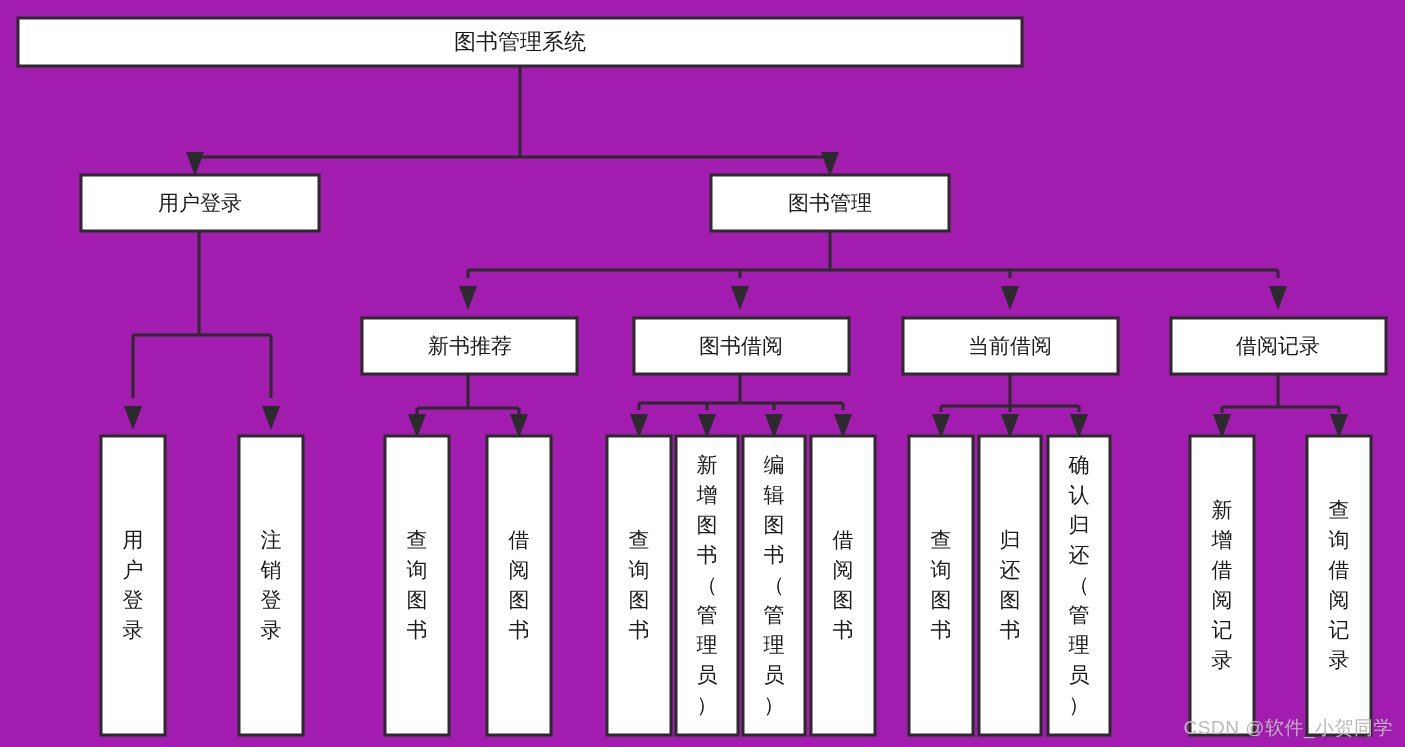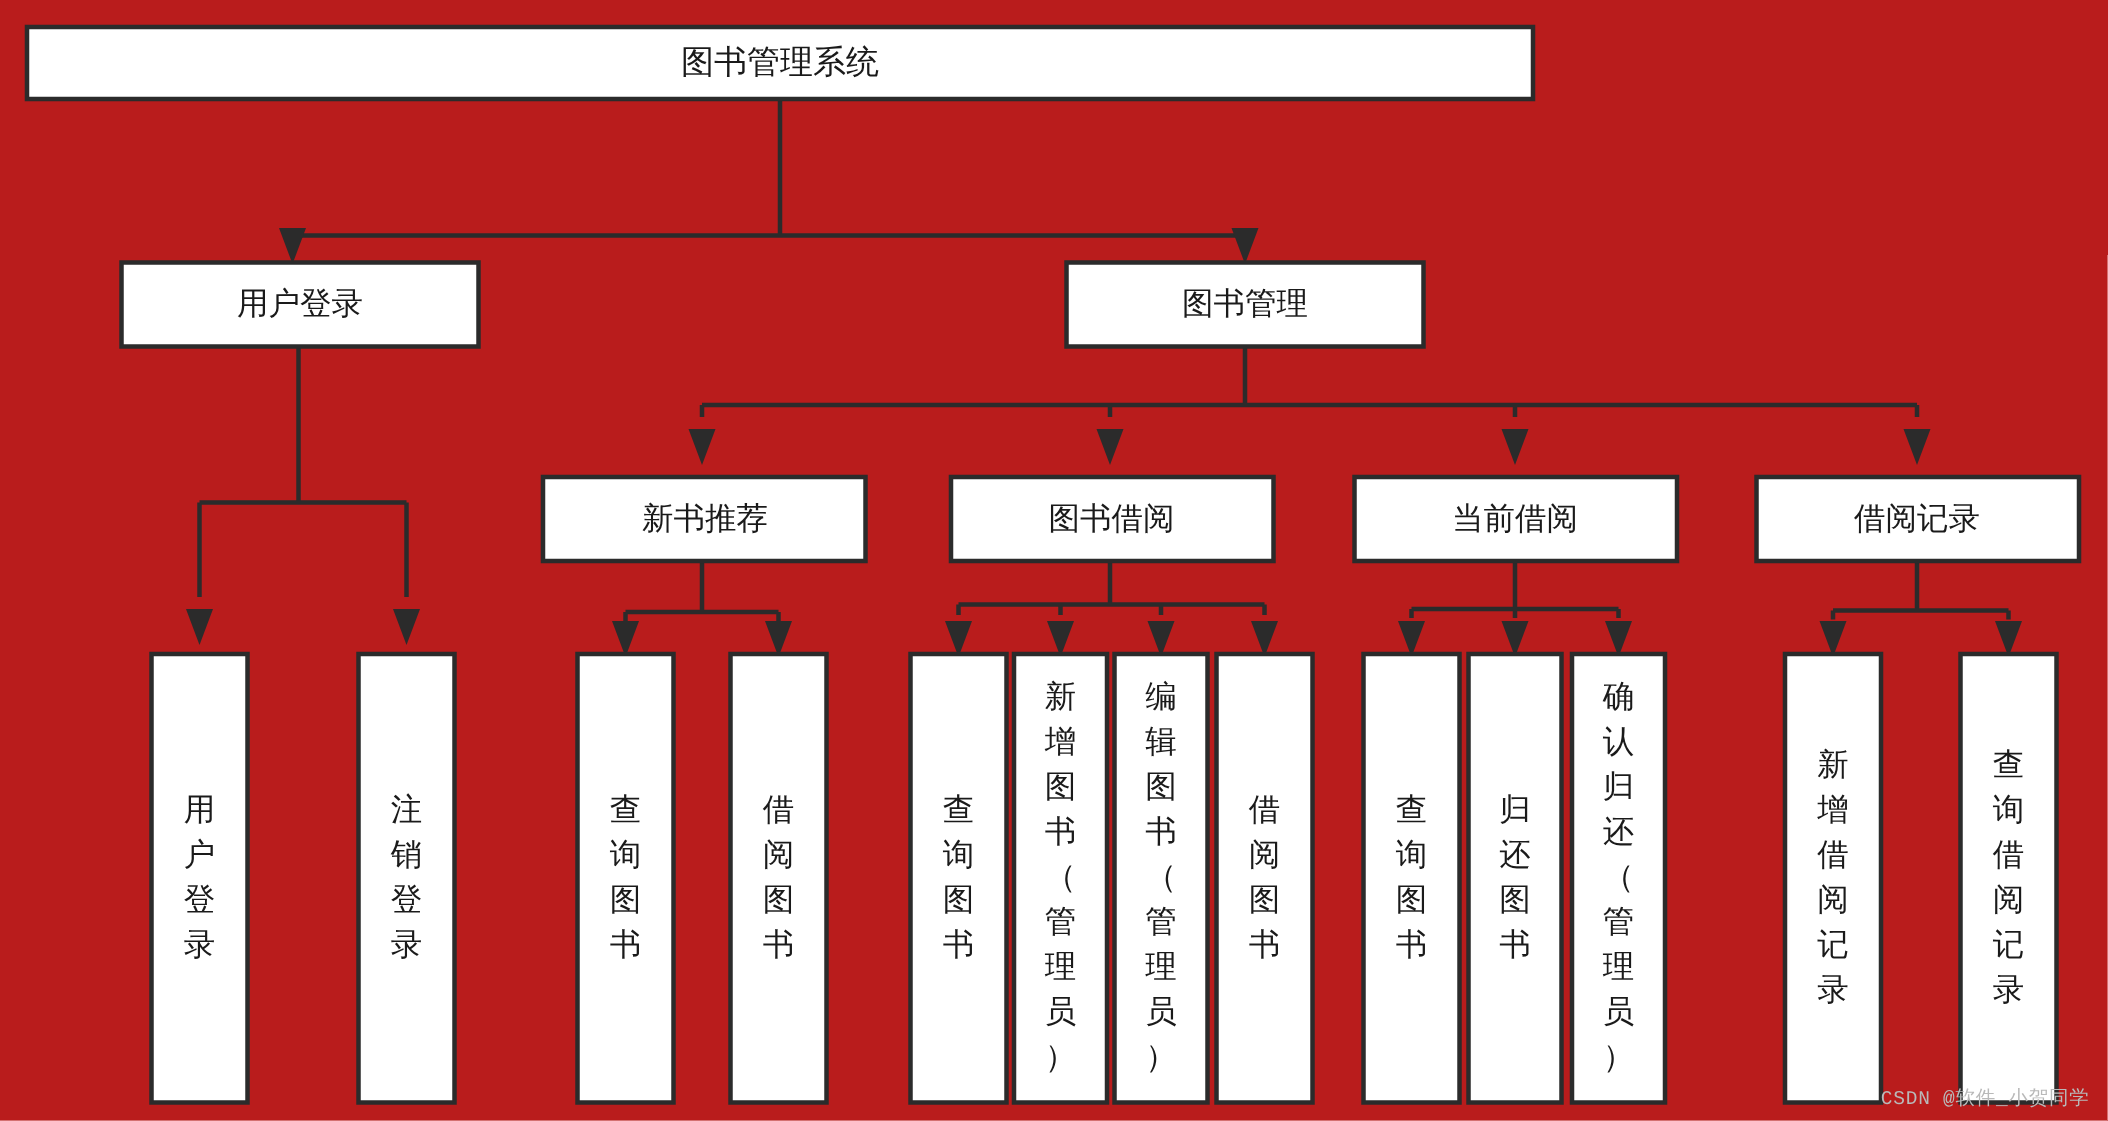--- a/index.html
+++ b/index.html
@@ -1,21 +1,21 @@
 <!DOCTYPE html>
 <html><head>
 <meta charset="utf-8">
 <style>
   html,body{margin:0;padding:0;background:#ffffff;}
   body{
     width:1405px;height:747px;
     font-family:"Liberation Sans","DejaVu Sans",sans-serif;
     overflow:hidden;
   }
-  #stage{position:relative;width:1405px;height:747px;background:#b91c1c;}
+  #stage{position:relative;width:1405px;height:747px;background:#a21caf;}
   svg#diagram{position:absolute;left:0;top:0;width:1405px;height:747px;display:block;}
   .node-box{fill:#ffffff;stroke:#2b2b2b;stroke-width:3;}
   .connector{stroke:#2b2b2b;stroke-width:3;fill:none;}
   .arrow-head{fill:#2b2b2b;stroke:none;}
   .node-label{
     fill:#1a1a1a;
     font-family:"Liberation Sans","DejaVu Sans",sans-serif;
     font-size:21px;
     text-anchor:middle;
     dominant-baseline:middle;
@@ -24,22 +24,22 @@
   .vert-label{
     fill:#1a1a1a;
     font-family:"Liberation Sans","DejaVu Sans",sans-serif;
     font-size:21px;
     text-anchor:middle;
   }
   .watermark{
     position:absolute;
     right:12px;bottom:6px;
     color:#b9b9b9;
-    font-size:13px;
-    font-family:Liberation Mono, monospace;
+    font-size:19px;
+    font-family:Liberation Sans, sans-serif;
     white-space:nowrap;
     letter-spacing:0.5px;
     pointer-events:none;
   }
 </style>
 </head>
 <body>
 
 <div id="stage">
 

